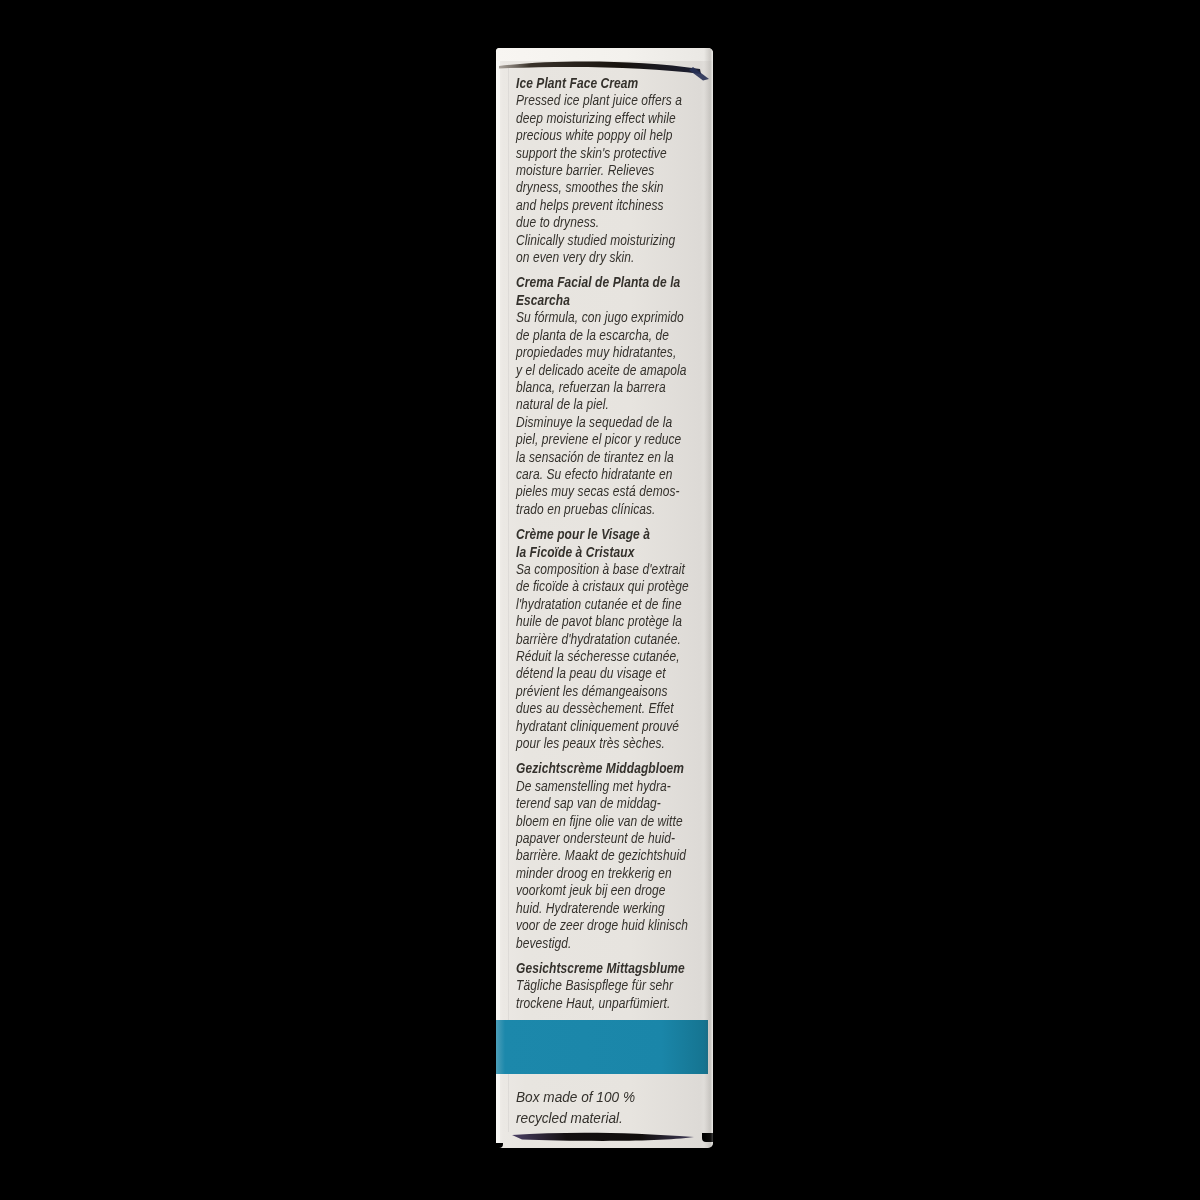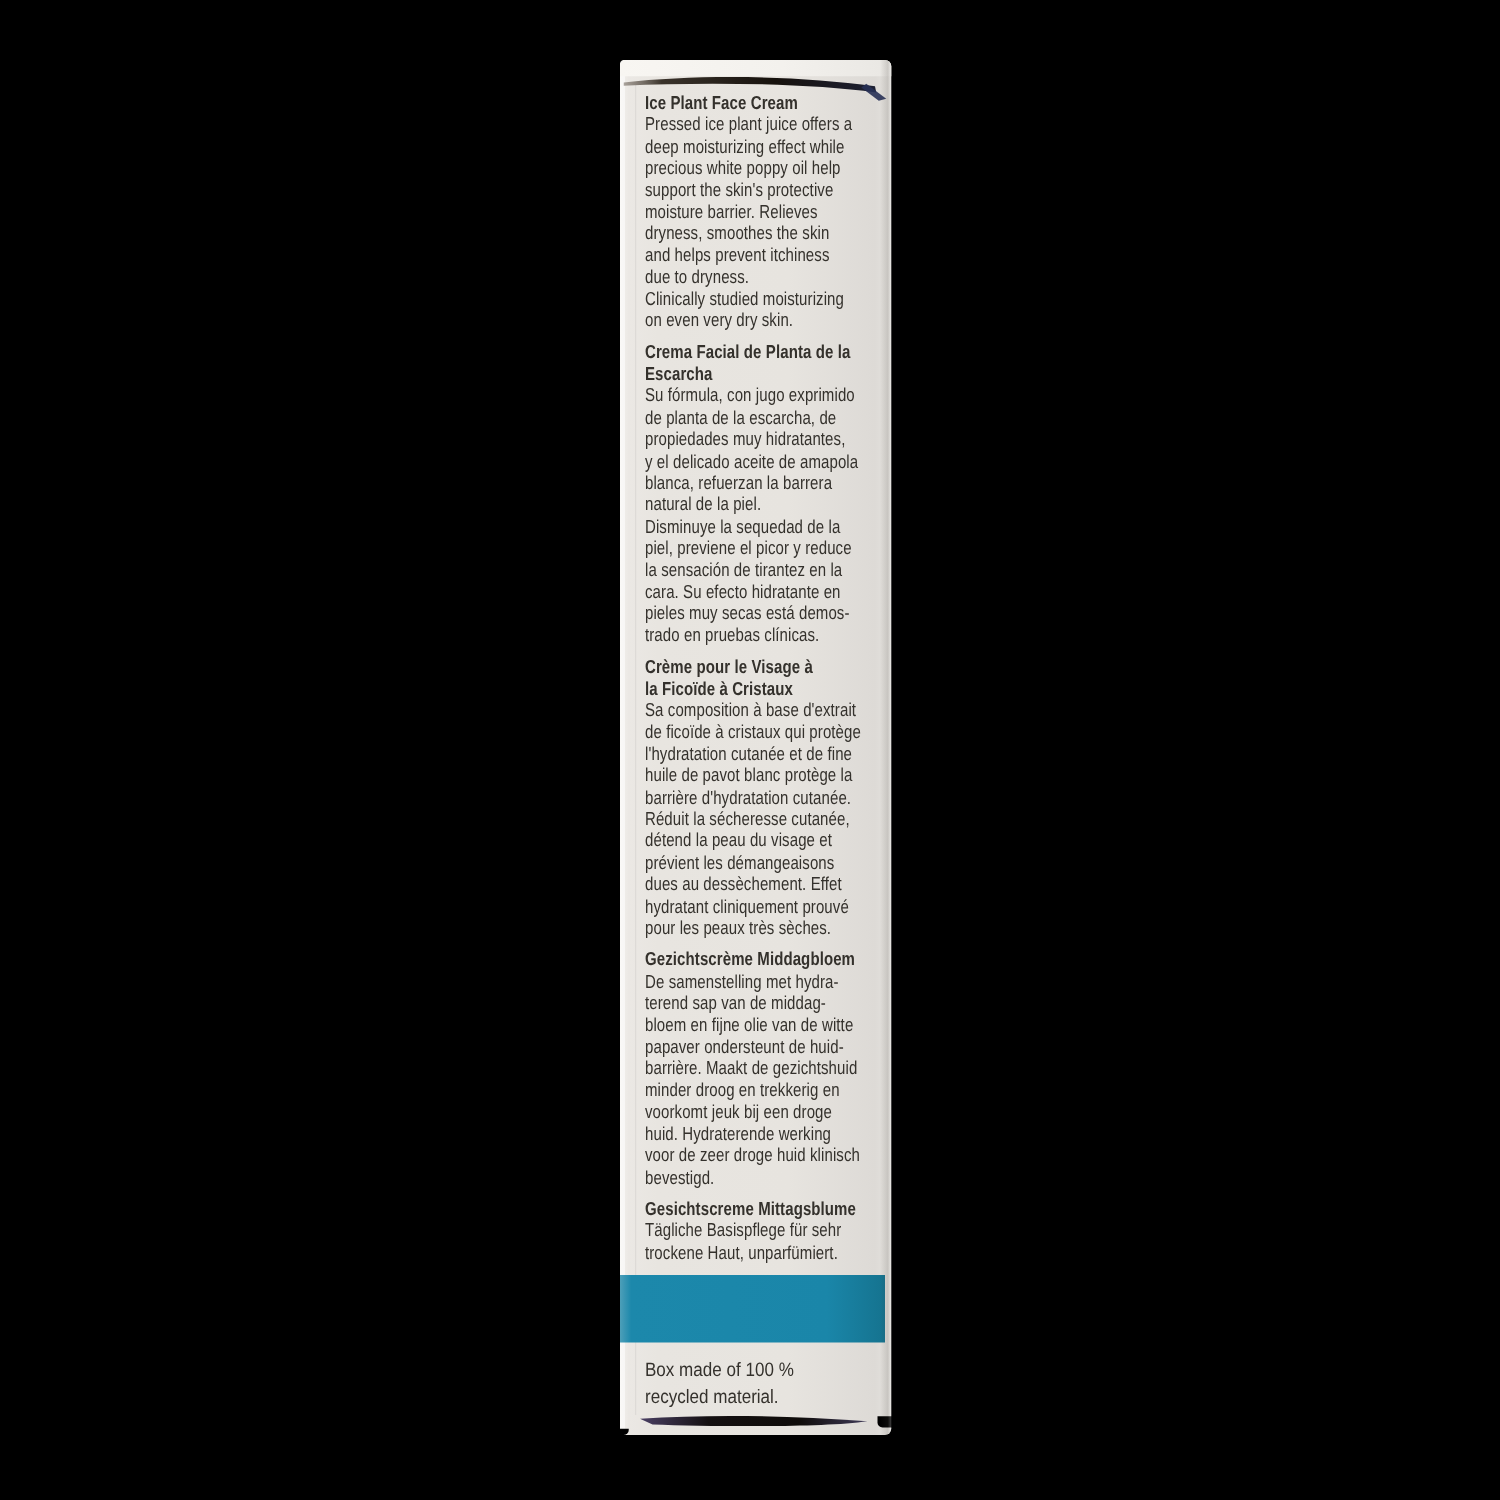--- a/index.html
+++ b/index.html
@@ -7,20 +7,21 @@
     padding: 0;
     background: #000000;
     font-family: "Liberation Sans", sans-serif;
   }
   .stage {
     position: relative;
     width: 1200px;
     height: 1200px;
     background: #000000;
     overflow: hidden;
+    font-style: italic;
   }
   
   .box {
     position: absolute;
     left: 496px;
     top: 48px;
     width: 217px;
     height: 1100px;
     border-radius: 4px 5px 5px 5px;
     background: linear-gradient(90deg,

